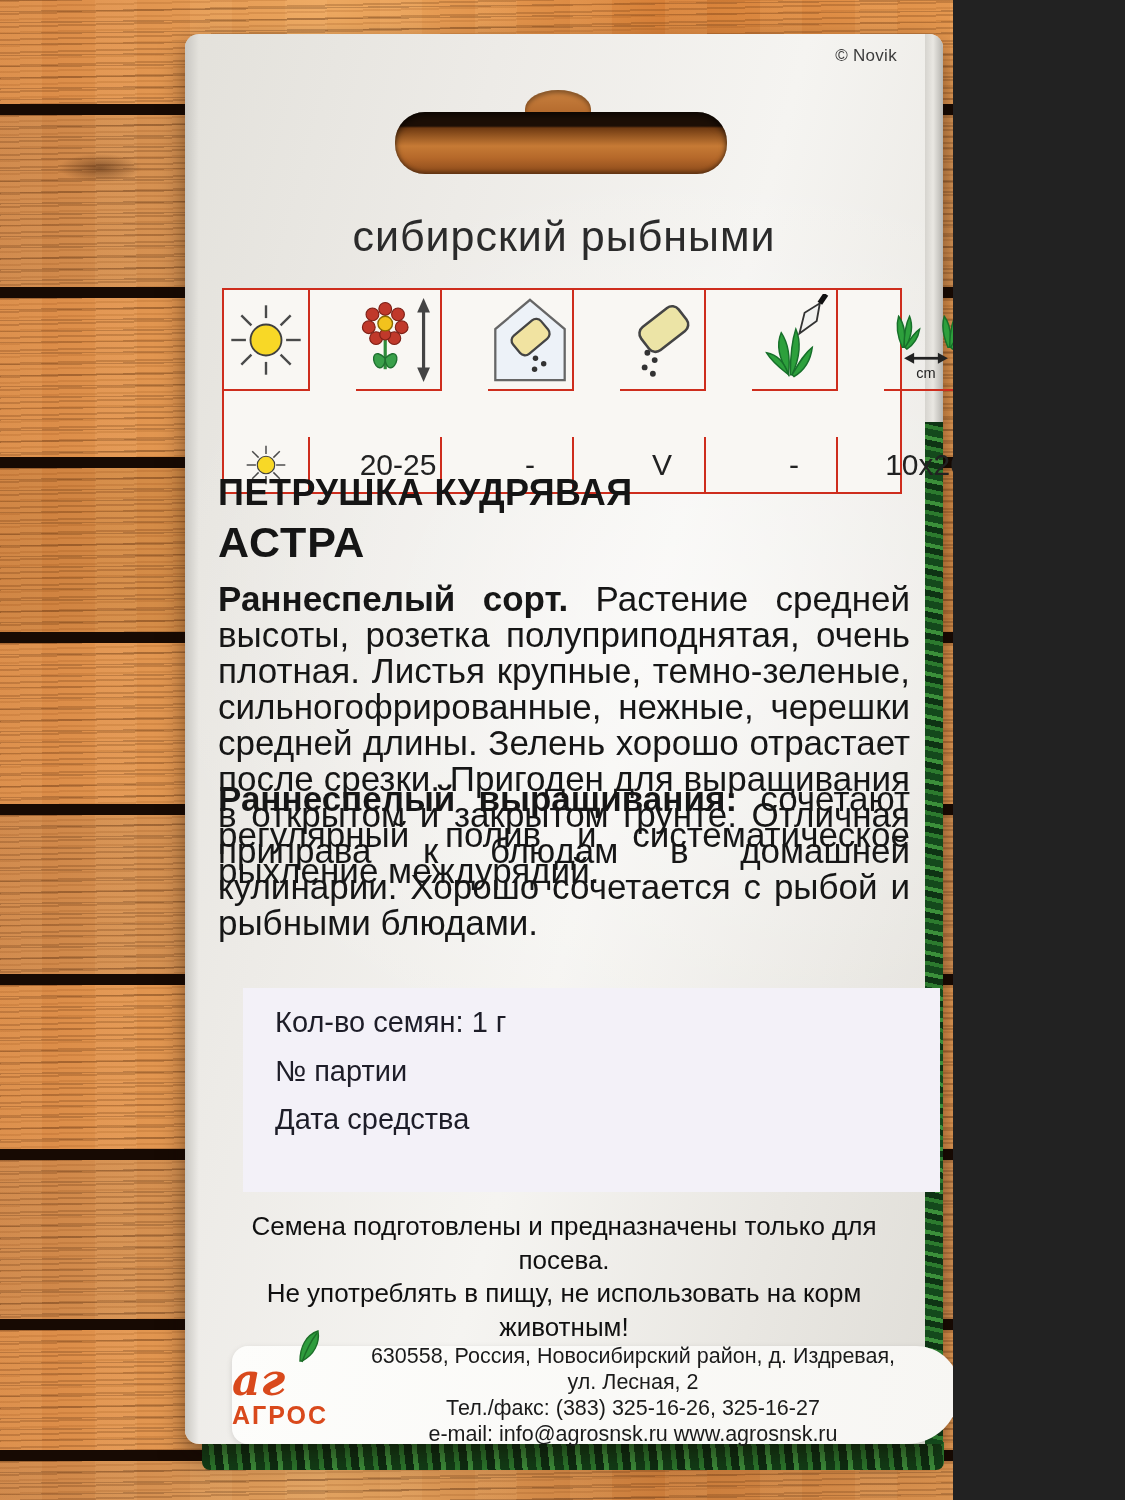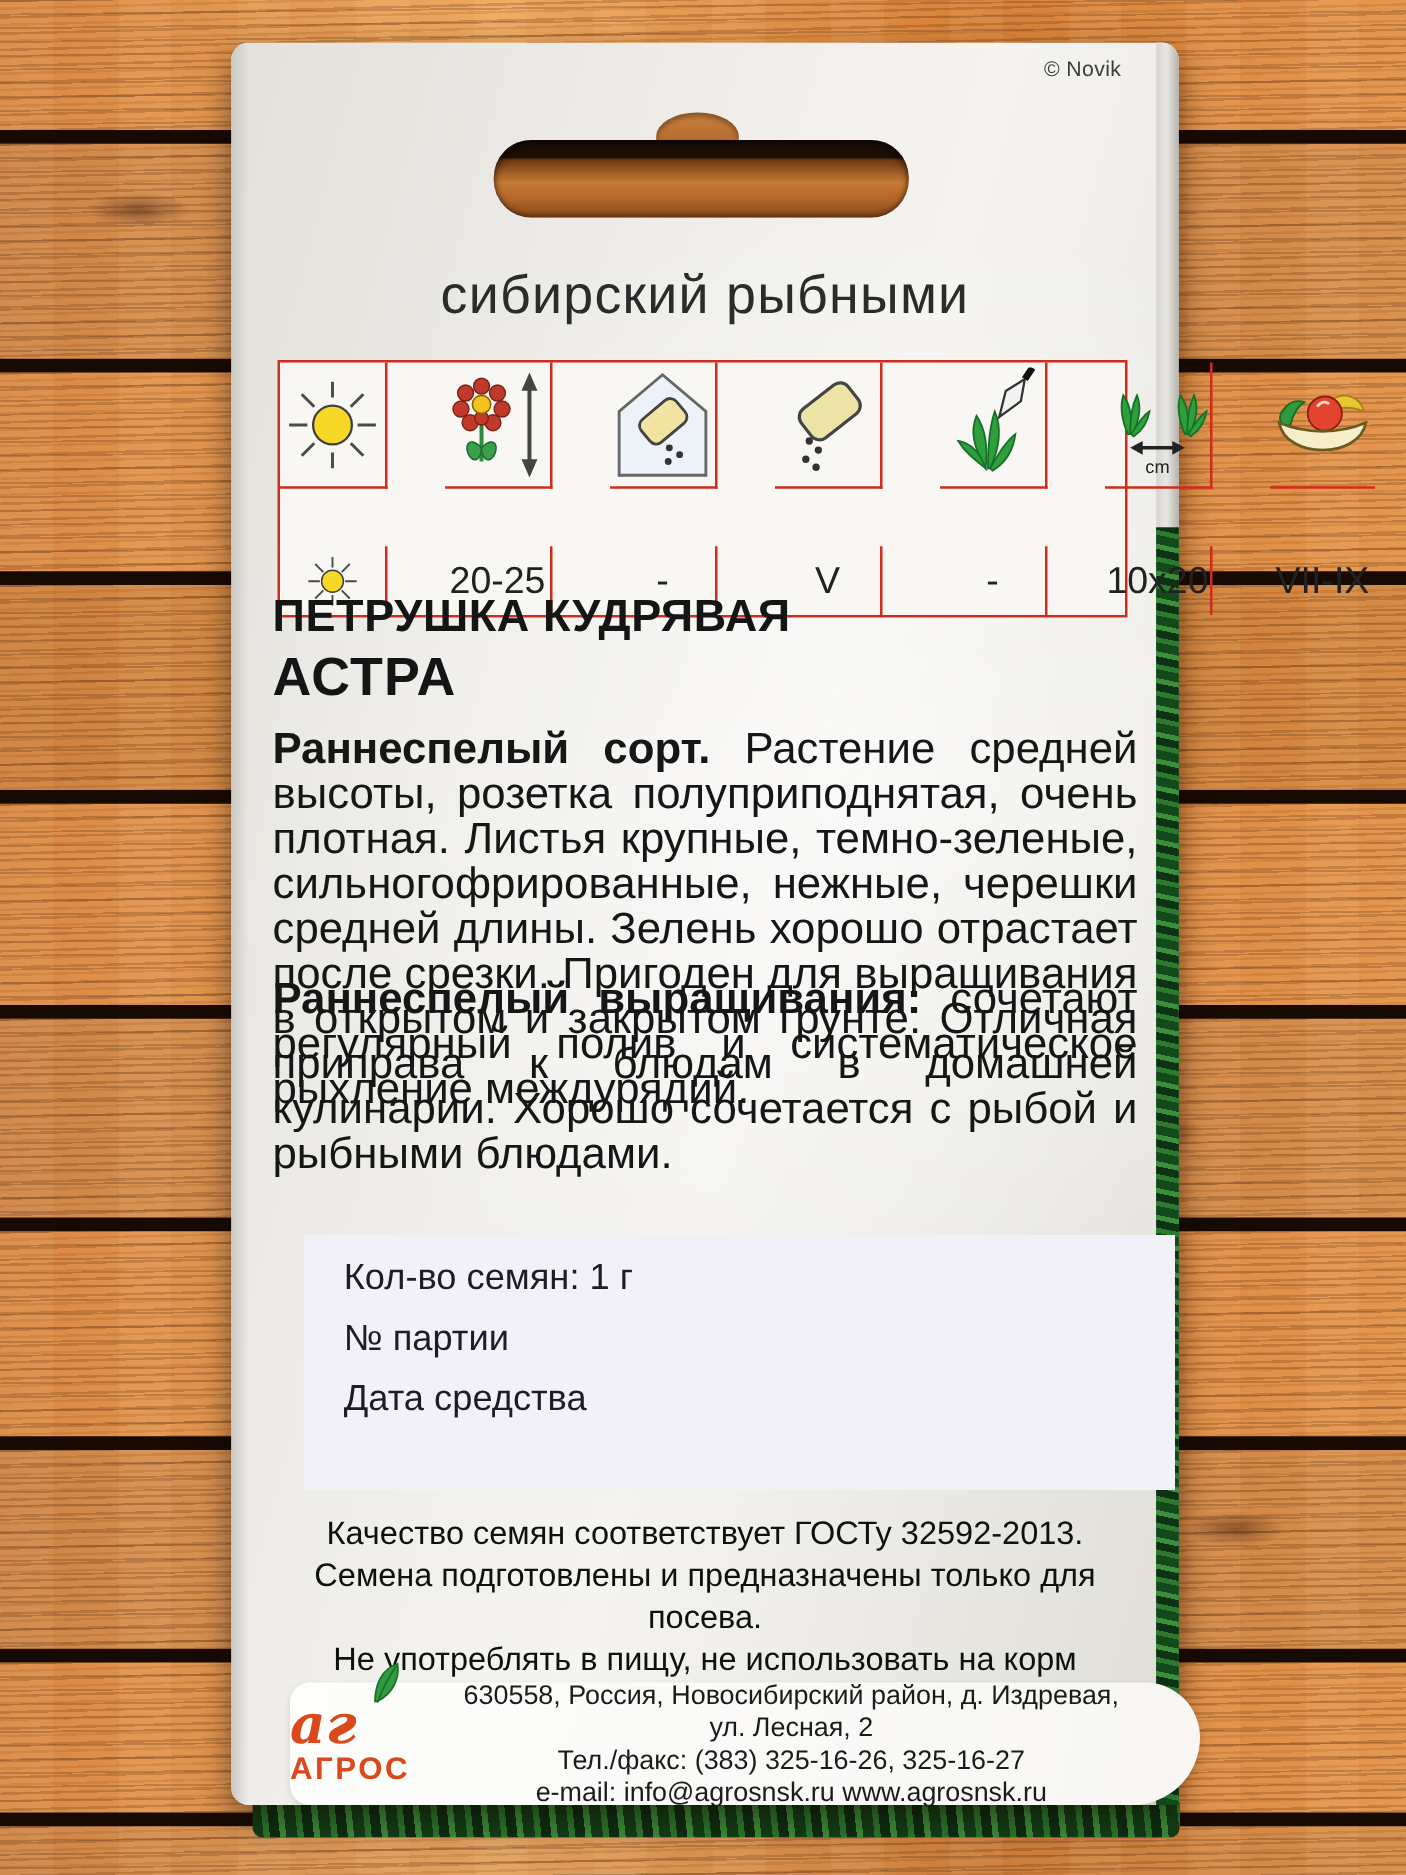--- a/index.html
+++ b/index.html
@@ -1,17 +1,17 @@
 <!DOCTYPE html>
 <html><head>
 <meta charset="utf-8">
 <style>
   html,body{margin:0;padding:0;}
   body{font-family:"Liberation Sans",sans-serif;background:#222;}
-  .scene{position:relative;width:1125px;height:1500px;overflow:hidden;background:#6d28d9;}
+  .scene{position:relative;width:953px;height:1500px;overflow:hidden;background:#c4b5fd;}
 
   
   .wood{position:absolute;inset:0;display:flex;flex-direction:column;gap:11px;background:#170a03;}
   .plank{position:relative;flex:0 0 auto;
     background:linear-gradient(93deg,#cd8345,#e0a15f 35%,#cb7c3a 70%,#d89250);}
   .plank::before{content:"";position:absolute;inset:0;
     background:
       repeating-linear-gradient(178.5deg, rgba(92,45,12,.23) 0 2px, rgba(0,0,0,0) 2px 6px, rgba(140,75,25,.18) 6px 8px, rgba(0,0,0,0) 8px 13px),
       repeating-linear-gradient(179.3deg, rgba(60,28,8,.22) 0 1.5px, rgba(0,0,0,0) 1.5px 11px),
       repeating-linear-gradient(90deg, rgba(255,215,160,.09) 0 42px, rgba(0,0,0,0) 42px 95px);}
@@ -271,21 +271,20 @@
 
       <div class="para p2"><b>Раннеспелый выращивания:</b><span> сочетают регулярный полив и систематическое рыхление междурядий.</span></div>
 
       <div class="fields">
         <div class="fline">Кол-во семян: 1 г</div>
         <div class="fline">№ партии</div>
         <div class="fline">Дата средства</div>
       </div>
 
       <div class="notices">
-        <div>Качество семян соответствует ГОСТу 32592-2013.</div>
         <div>Семена подготовлены и предназначены только для посева.</div>
         <div>Не употреблять в пищу, не использовать на корм животным!</div>
         <div>При посеве использовать средства индивидуальной защиты.</div>
       </div>
 
       <div class="footer">
         <div class="agros-logo">
           <svg class="logo-leaf" width="26" height="34" viewBox="0 0 26 34">
             <path d="M4,32 C4,18 10,6 22,2 C24,14 18,26 6,32 Z" fill="#2f9c3d" stroke="#1c6e28" stroke-width="1.4"></path>
             <path d="M6,33 C10,22 15,12 21,4" stroke="#1c6e28" stroke-width="1.4" fill="none"></path>

